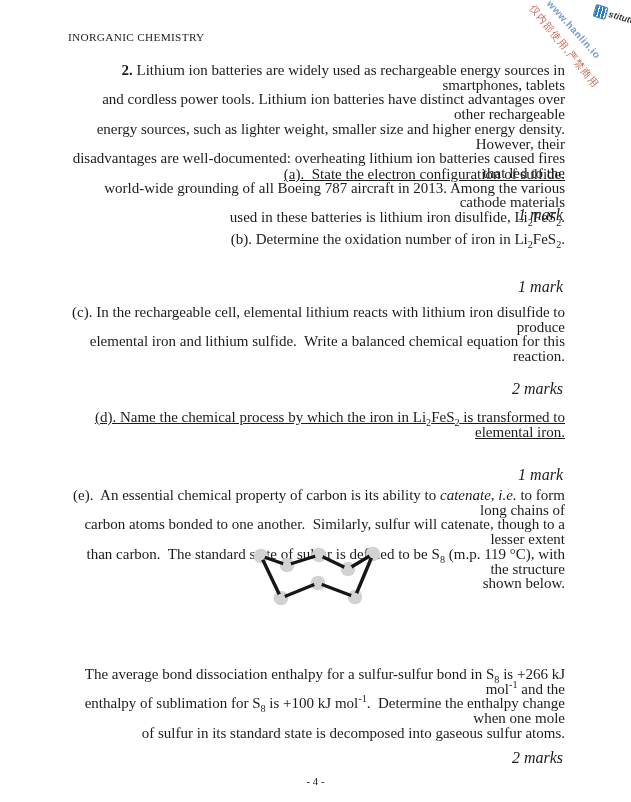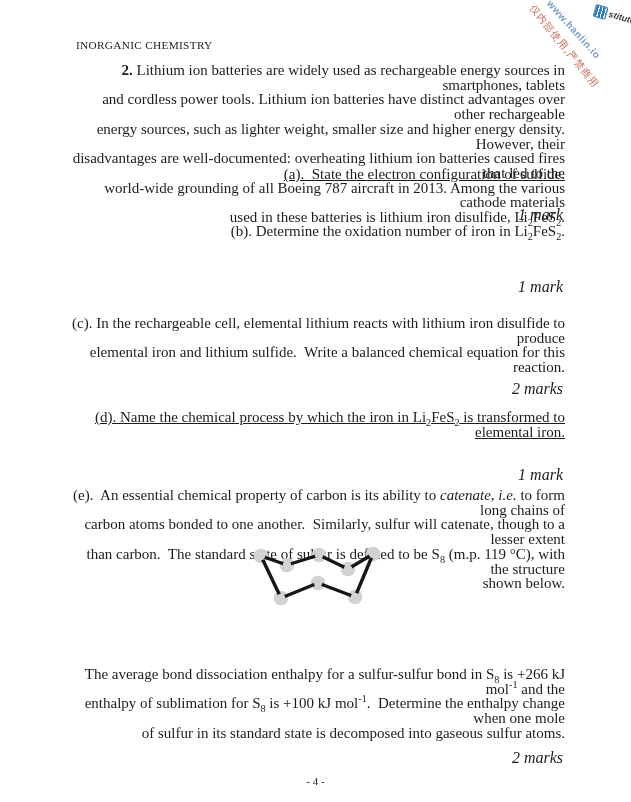--- a/index.html
+++ b/index.html
@@ -12,21 +12,21 @@
   .abs{position:absolute;}
   .doc-text{
     left:68px;width:497px;
     font-size:15px;line-height:14.7px;
     text-align:right;
   }
   .doc-text sub{font-size:68%;line-height:0;}
   .doc-text sup{font-size:68%;line-height:0;}
   .page-title{
     left:68px;top:31px;
-    font-size:11.3px;letter-spacing:0.3px;font-weight:normal;margin:8px;
+    font-size:11.3px;letter-spacing:0.3px;font-weight:normal;margin:0;
   }
   .mark{
     right:68px;width:200px;text-align:right;
     font-style:italic;font-size:16px;line-height:13px;
   }
   .page-number{
     left:0;top:775px;width:631px;text-align:center;
     font-size:10.8px;
   }
   .diagram-wrap{left:243px;top:542px;width:150px;height:70px;}
@@ -72,24 +72,24 @@
   <span class="wm-logo-text">stitute</span>
 </div>
 
 <h1 class="abs page-title">INORGANIC CHEMISTRY</h1>
 
 <div class="abs doc-text" style="top:63px;"><b>2.</b> Lithium ion batteries are widely used as rechargeable energy sources in smartphones, tablets<br>and cordless power tools. Lithium ion batteries have distinct advantages over other rechargeable<br>energy sources, such as lighter weight, smaller size and higher energy density. However, their<br>disadvantages are well-documented: overheating lithium ion batteries caused fires that led to the<br>world-wide grounding of all Boeing 787 aircraft in 2013. Among the various cathode materials<br>used in these batteries is lithium iron disulfide, Li<sub>2</sub>FeS<sub>2</sub>.</div>
 
 <div class="abs doc-text" style="top:167px;text-decoration:underline;">(a).&nbsp; State the electron configuration of sulfide.</div>
 <div class="abs mark" style="top:208px;">1 mark</div>
 
-<div class="abs doc-text" style="top:224px;">(b). Determine the oxidation number of iron in Li<sub>2</sub>FeS<sub>2</sub>.</div>
+<div class="abs doc-text" style="top:232px;">(b). Determine the oxidation number of iron in Li<sub>2</sub>FeS<sub>2</sub>.</div>
 <div class="abs mark" style="top:280px;">1 mark</div>
 
-<div class="abs doc-text" style="top:316px;">(c). In the rechargeable cell, elemental lithium reacts with lithium iron disulfide to produce<br>elemental iron and lithium sulfide.&nbsp; Write a balanced chemical equation for this reaction.</div>
+<div class="abs doc-text" style="top:305px;">(c). In the rechargeable cell, elemental lithium reacts with lithium iron disulfide to produce<br>elemental iron and lithium sulfide.&nbsp; Write a balanced chemical equation for this reaction.</div>
 <div class="abs mark" style="top:382px;">2 marks</div>
 
 <div class="abs doc-text" style="top:410px;text-decoration:underline;">(d). Name the chemical process by which the iron in Li<sub>2</sub>FeS<sub>2</sub> is transformed to elemental iron.</div>
 <div class="abs mark" style="top:468px;">1 mark</div>
 
 <div class="abs doc-text" style="top:488px;">(e).&nbsp; An essential chemical property of carbon is its ability to <i>catenate</i>, <i>i.e.</i> to form long chains of<br>carbon atoms bonded to one another.&nbsp; Similarly, sulfur will catenate, though to a lesser extent<br>than carbon.&nbsp; The standard state of sulfur is defined to be S<sub>8</sub> (m.p. 119 °C), with the structure<br>shown below.</div>
 
 <div class="abs diagram-wrap">
   <svg id="s8-svg" width="150" height="70" viewBox="0 0 150 70">
       <circle cx="18" cy="14" r="7.3" fill="#d2d2d2"></circle>

